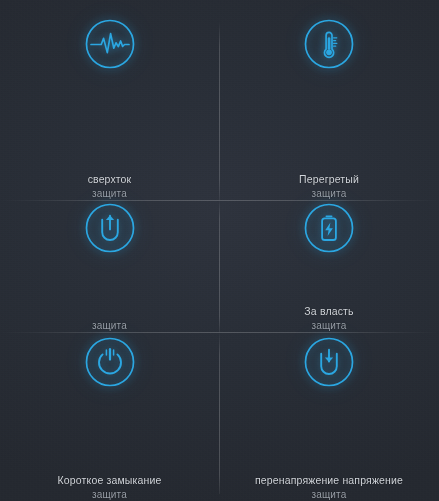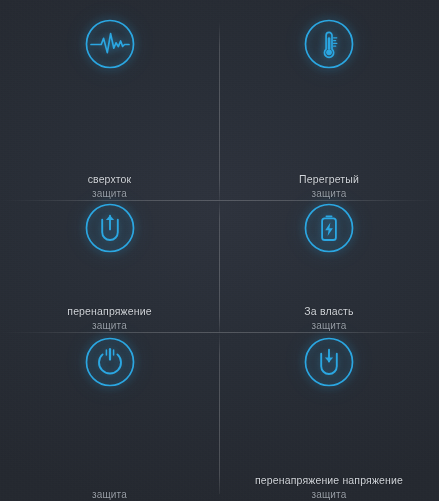--- a/index.html
+++ b/index.html
@@ -173,21 +173,20 @@
         <svg viewBox="0 0 52 52" fill="none">
           <circle class="ring" cx="26" cy="26" r="23.5" stroke-width="1.7"></circle>
 
           <path d="M18.2 17.8 V30.2 a7.8 7.8 0 0 0 15.6 0 V17.8" stroke="#2ba7e2" stroke-width="1.9" stroke-linecap="round" stroke-linejoin="round"></path>
 
           <path d="M26 27.4 V13.6" stroke="#2ba7e2" stroke-width="1.9" stroke-linecap="round"></path>
           <path d="M21.9 18.0 L26 13.3 L30.1 18.0 Z" fill="#2ba7e2"></path>
         </svg>
       </div>
       <div class="label">
-        <span class="l1">перенапряжение</span>
         <span class="l2">защита</span>
       </div>
     </div>
 
     <div class="cell r2">
       <div class="icon-wrap">
         <svg viewBox="0 0 52 52" fill="none">
           <circle class="ring" cx="26" cy="26" r="23.5" stroke-width="1.7"></circle>
 
           <path d="M23.4 14.3 h5.2" stroke="#2ba7e2" stroke-width="1.8" stroke-linecap="round"></path>
@@ -210,20 +209,21 @@
 
           <path d="M18.6 18.4 a11 11 0 1 0 14.8 0" stroke="#2ba7e2" stroke-width="1.9" stroke-linecap="round"></path>
 
           <path d="M26 13.2 V23.6" stroke="#2ba7e2" stroke-width="2.2" stroke-linecap="round"></path>
 
           <path d="M22.4 14.0 V19.0" stroke="#2ba7e2" stroke-width="1.5" stroke-linecap="round"></path>
           <path d="M29.6 14.0 V19.0" stroke="#2ba7e2" stroke-width="1.5" stroke-linecap="round"></path>
         </svg>
       </div>
       <div class="label">
+        <span class="l1">Короткое замыкание</span>
         <span class="l2">защита</span>
       </div>
     </div>
 
     <div class="cell r3">
       <div class="icon-wrap">
         <svg viewBox="0 0 52 52" fill="none">
           <circle class="ring" cx="26" cy="26" r="23.5" stroke-width="1.7"></circle>
 
           <path d="M18.2 17.8 V30.2 a7.8 7.8 0 0 0 15.6 0 V17.8" stroke="#2ba7e2" stroke-width="1.9" stroke-linecap="round" stroke-linejoin="round"></path>

